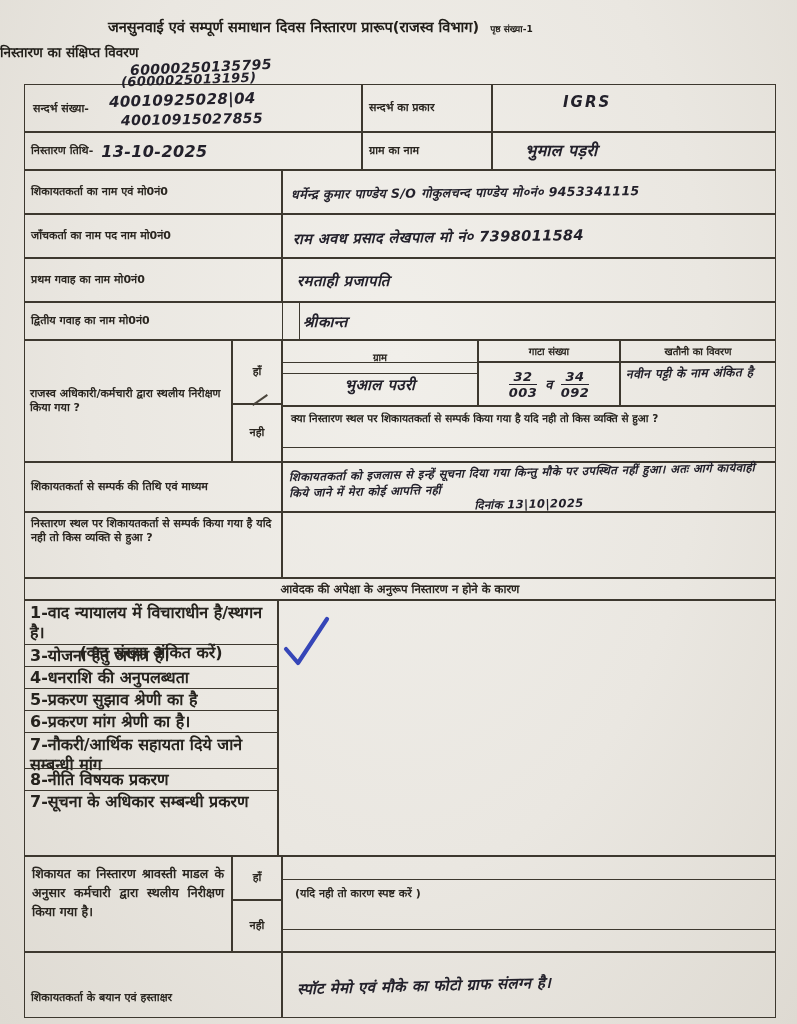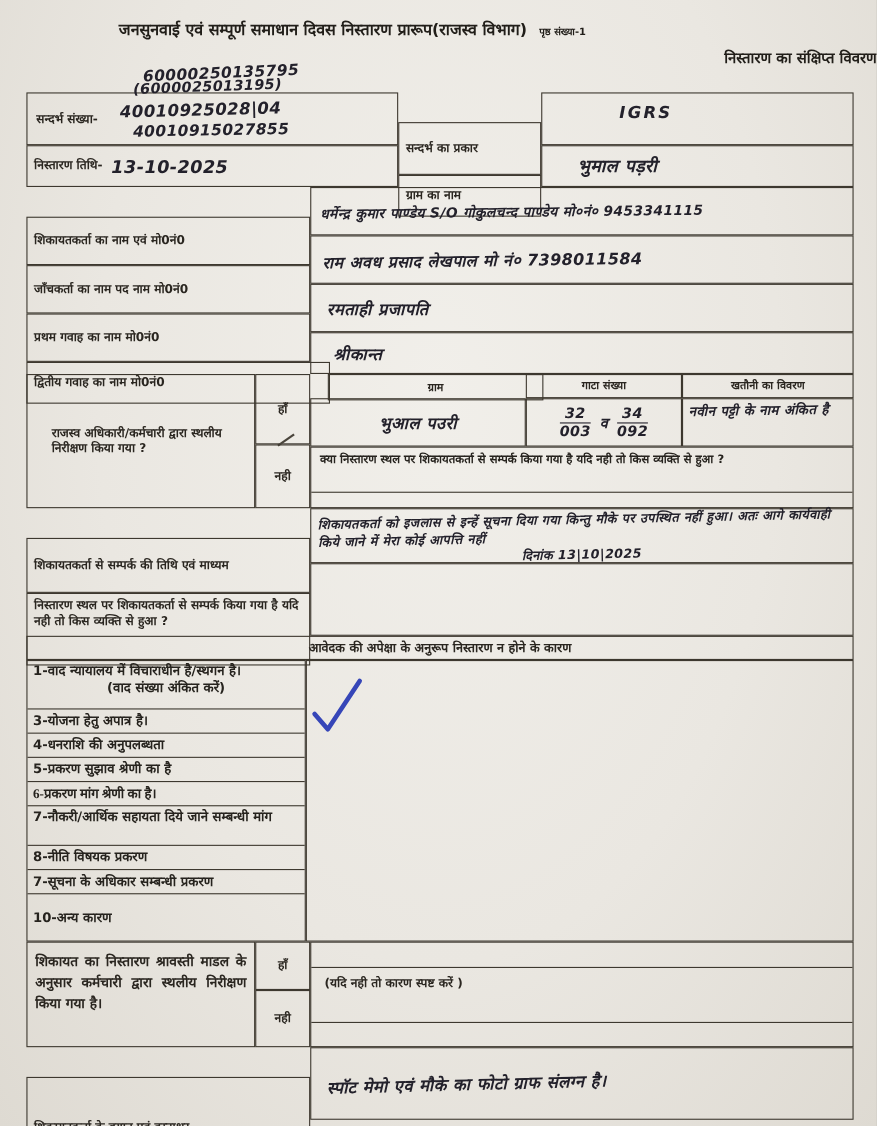--- a/index.html
+++ b/index.html
@@ -4,44 +4,44 @@
 <style>
   html,body{margin:0;padding:0;background:#cfccc5;}
   .sheet{
     position:relative;width:797px;height:1024px;overflow:hidden;
     background:radial-gradient(ellipse at 50% 35%, #f1efea 0%, #eae7e1 55%, #dedad2 100%);
     font-family:"DejaVu Sans","Liberation Sans",sans-serif;color:#26231e;
   }
   .abs{position:absolute;box-sizing:border-box;}
   .b{border:1.6px solid #3d382f;}
   .lbl{font-weight:bold;font-size:11px;line-height:1.3;color:#2a2620;}
-  .pad{padding:4px 6px;margin-top:27px;}
+  .pad{padding:4px 6px;}
   .vctr{display:flex;align-items:center;}
   .ctr{display:flex;align-items:center;justify-content:center;text-align:center;}
   .hand{font-style:italic;font-weight:bold;color:#23212b;letter-spacing:.4px;}
   .title{font-weight:bold;font-size:14.5px;color:#211e19;}
   .small{font-size:9px;}
   .frac{display:inline-block;text-align:center;vertical-align:middle;line-height:1;}
   .frac .ftop{display:block;border-bottom:1.6px solid #23212b;padding:0 4px 1px;}
   .frac .fbot{display:block;padding-top:1px;}
-  .rrow{box-sizing:border-box;border-bottom:1.6px solid #3d382f;padding:2px 5px;font-weight:bold;font-size:12px;line-height:1.25;}
+  .rrow{box-sizing:border-box;border-bottom:1.6px solid #3d382f;padding:2px 5px;font-weight:bold;font-size:16px;line-height:1.25;}
   .rrow:last-child{border-bottom:none;}
   .qtext{font-weight:bold;font-size:10.5px;line-height:1.4;}
   .slash{position:absolute;width:18px;height:2px;background:#4a453c;transform:rotate(-35deg);}
 </style>
 </head>
 <body>
 
 <div class="sheet">
 
   <div class="abs title" style="left:108px;top:16px;width:620px;">
     <span>जनसुनवाई एवं सम्पूर्ण समाधान दिवस निस्तारण प्रारूप(राजस्व विभाग)</span>
     <span class="small" style="margin-left:6px;">पृष्ठ संख्या-1</span>
   </div>
-  <div class="abs title" style="left:0;top:43px;width:797px;text-align:right;font-size:13.5px;">निस्तारण का संक्षिप्त विवरण</div>
+  <div class="abs title" style="left:0;top:43px;width:797px;text-align:left;font-size:13.5px;">निस्तारण का संक्षिप्त विवरण</div>
   <div class="abs hand" style="left:130px;top:59px;font-size:14px;transform:rotate(-2.5deg);">60000250135795</div>
 
   <div class="abs b" style="left:24px;top:84px;width:338px;height:48px;">
     <span class="lbl abs" style="left:8px;top:17px;">सन्दर्भ संख्या-</span>
     <span class="hand abs" style="left:96px;top:-13px;font-size:13px;transform:rotate(-2deg);">(6000025013195)</span>
     <span class="hand abs" style="left:84px;top:6px;font-size:15px;transform:rotate(-1.5deg);">40010925028|04</span>
     <span class="hand abs" style="left:96px;top:26px;font-size:14px;transform:rotate(-1deg);">40010915027855</span>
   </div>
   <div class="abs b vctr pad lbl" style="left:362px;top:84px;width:130px;height:48px;">सन्दर्भ का प्रकार</div>
   <div class="abs b" style="left:492px;top:84px;width:284px;height:48px;">
@@ -70,30 +70,30 @@
   <div class="abs b vctr pad lbl" style="left:24px;top:258px;width:258px;height:44px;">प्रथम गवाह का नाम मो0नं0</div>
   <div class="abs b vctr" style="left:282px;top:258px;width:494px;height:44px;padding:0 14px;">
     <span class="hand" style="font-size:15px;">रमताही प्रजापति</span>
   </div>
 
   <div class="abs b vctr pad lbl" style="left:24px;top:302px;width:276px;height:38px;">द्वितीय गवाह का नाम मो0नं0</div>
   <div class="abs b vctr" style="left:282px;top:302px;width:494px;height:38px;padding:0 20px;">
     <span class="hand" style="font-size:15px;">श्रीकान्त</span>
   </div>
 
-  <div class="abs b lbl" style="left:24px;top:340px;width:208px;height:122px;padding:46px 22px 4px;">राजस्व अधिकारी/कर्मचारी द्वारा स्थलीय निरीक्षण किया गया ?</div>
+  <div class="abs b lbl" style="left:24px;top:340px;width:208px;height:122px;padding:46px 5px 4px;">राजस्व अधिकारी/कर्मचारी द्वारा स्थलीय निरीक्षण किया गया ?</div>
   <div class="abs b ctr lbl" style="left:232px;top:340px;width:50px;height:64px;">
     <span>हाँ</span>
     <span class="slash" style="left:18px;bottom:2px;"></span>
   </div>
   <div class="abs b ctr lbl" style="left:232px;top:404px;width:50px;height:58px;">
     <span>नही</span>
   </div>
 
-  <div class="abs b ctr lbl" style="left:298px;top:340px;width:196px;height:24px;font-size:10px;">ग्राम</div>
+  <div class="abs b ctr lbl" style="left:282px;top:340px;width:196px;height:34px;font-size:10px;">ग्राम</div>
   <div class="abs b ctr lbl" style="left:478px;top:340px;width:142px;height:22px;font-size:10px;">गाटा संख्या</div>
   <div class="abs b ctr lbl" style="left:620px;top:340px;width:156px;height:22px;font-size:10px;">खतौनी का विवरण</div>
 
   <div class="abs b ctr" style="left:282px;top:362px;width:196px;height:44px;">
     <span class="hand" style="font-size:15px;">भुआल पउरी</span>
   </div>
   <div class="abs b ctr hand" style="left:478px;top:362px;width:142px;height:44px;gap:8px;font-size:13px;">
     <span class="frac">
       <span class="ftop">32</span>
       <span class="fbot">003</span>
@@ -125,25 +125,24 @@
   <div class="abs b ctr lbl" style="left:24px;top:578px;width:752px;height:22px;font-size:11.5px;">आवेदक की अपेक्षा के अनुरूप निस्तारण न होने के कारण</div>
 
   <div class="abs b" style="left:24px;top:600px;width:254px;height:256px;display:flex;flex-direction:column;">
     <div class="rrow" style="height:44px;">
       <span>1-वाद न्यायालय में विचाराधीन है/स्थगन है।</span>
       <div style="text-align:center;">(वाद संख्या अंकित करें)</div>
     </div>
     <div class="rrow vctr" style="height:22px;">3-योजना हेतु अपात्र है।</div>
     <div class="rrow vctr" style="height:22px;">4-धनराशि की अनुपलब्धता</div>
     <div class="rrow vctr" style="height:22px;">5-प्रकरण सुझाव श्रेणी का है</div>
-    <div class="rrow vctr" style="height:22px;font-family:Liberation Serif, serif;">6-प्रकरण मांग श्रेणी का है।</div>
+    <div class="rrow vctr" style="height:22px;">6-प्रकरण मांग श्रेणी का है।</div>
     <div class="rrow" style="height:36px;">7-नौकरी/आर्थिक सहायता दिये जाने सम्बन्धी मांग</div>
     <div class="rrow vctr" style="height:22px;">8-नीति विषयक प्रकरण</div>
     <div class="rrow vctr" style="height:22px;">7-सूचना के अधिकार सम्बन्धी प्रकरण</div>
-    <div class="rrow vctr" style="flex:1;">10-अन्य कारण</div>
   </div>
   <div class="abs b" style="left:278px;top:600px;width:498px;height:256px;">
     <svg class="abs" style="left:2px;top:12px;" width="50" height="56" viewBox="0 0 50 56">
       <path d="M5 36 L17 50 L46 6" stroke="#3646b8" stroke-width="4.2" fill="none" stroke-linecap="round" stroke-linejoin="round"></path>
     </svg>
   </div>
 
   <div class="abs b lbl" style="left:24px;top:856px;width:208px;height:96px;padding:8px 7px;font-size:12.5px;line-height:1.5;text-align:justify;">शिकायत का निस्तारण श्रावस्ती माडल के अनुसार कर्मचारी द्वारा स्थलीय निरीक्षण किया गया है।</div>
   <div class="abs b ctr lbl" style="left:232px;top:856px;width:50px;height:44px;">हाँ</div>
   <div class="abs b ctr lbl" style="left:232px;top:900px;width:50px;height:52px;">नही</div>

